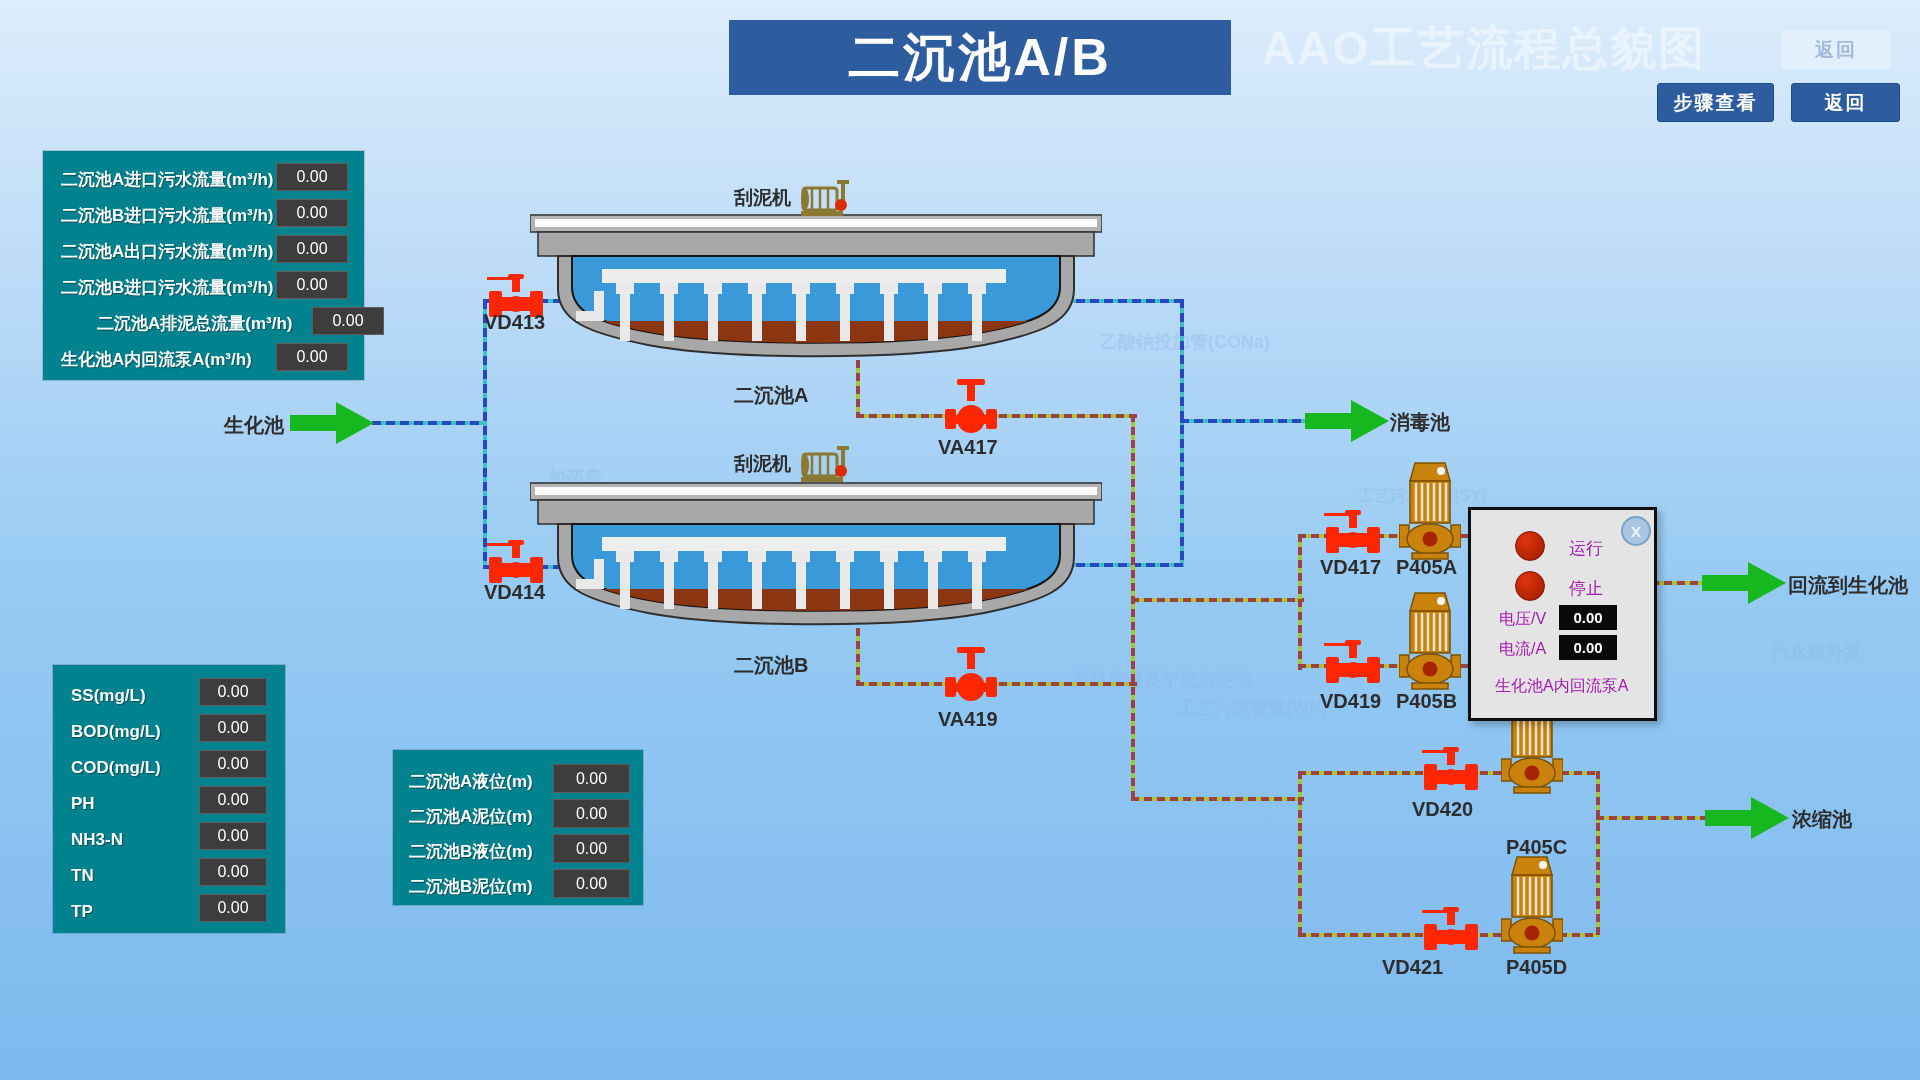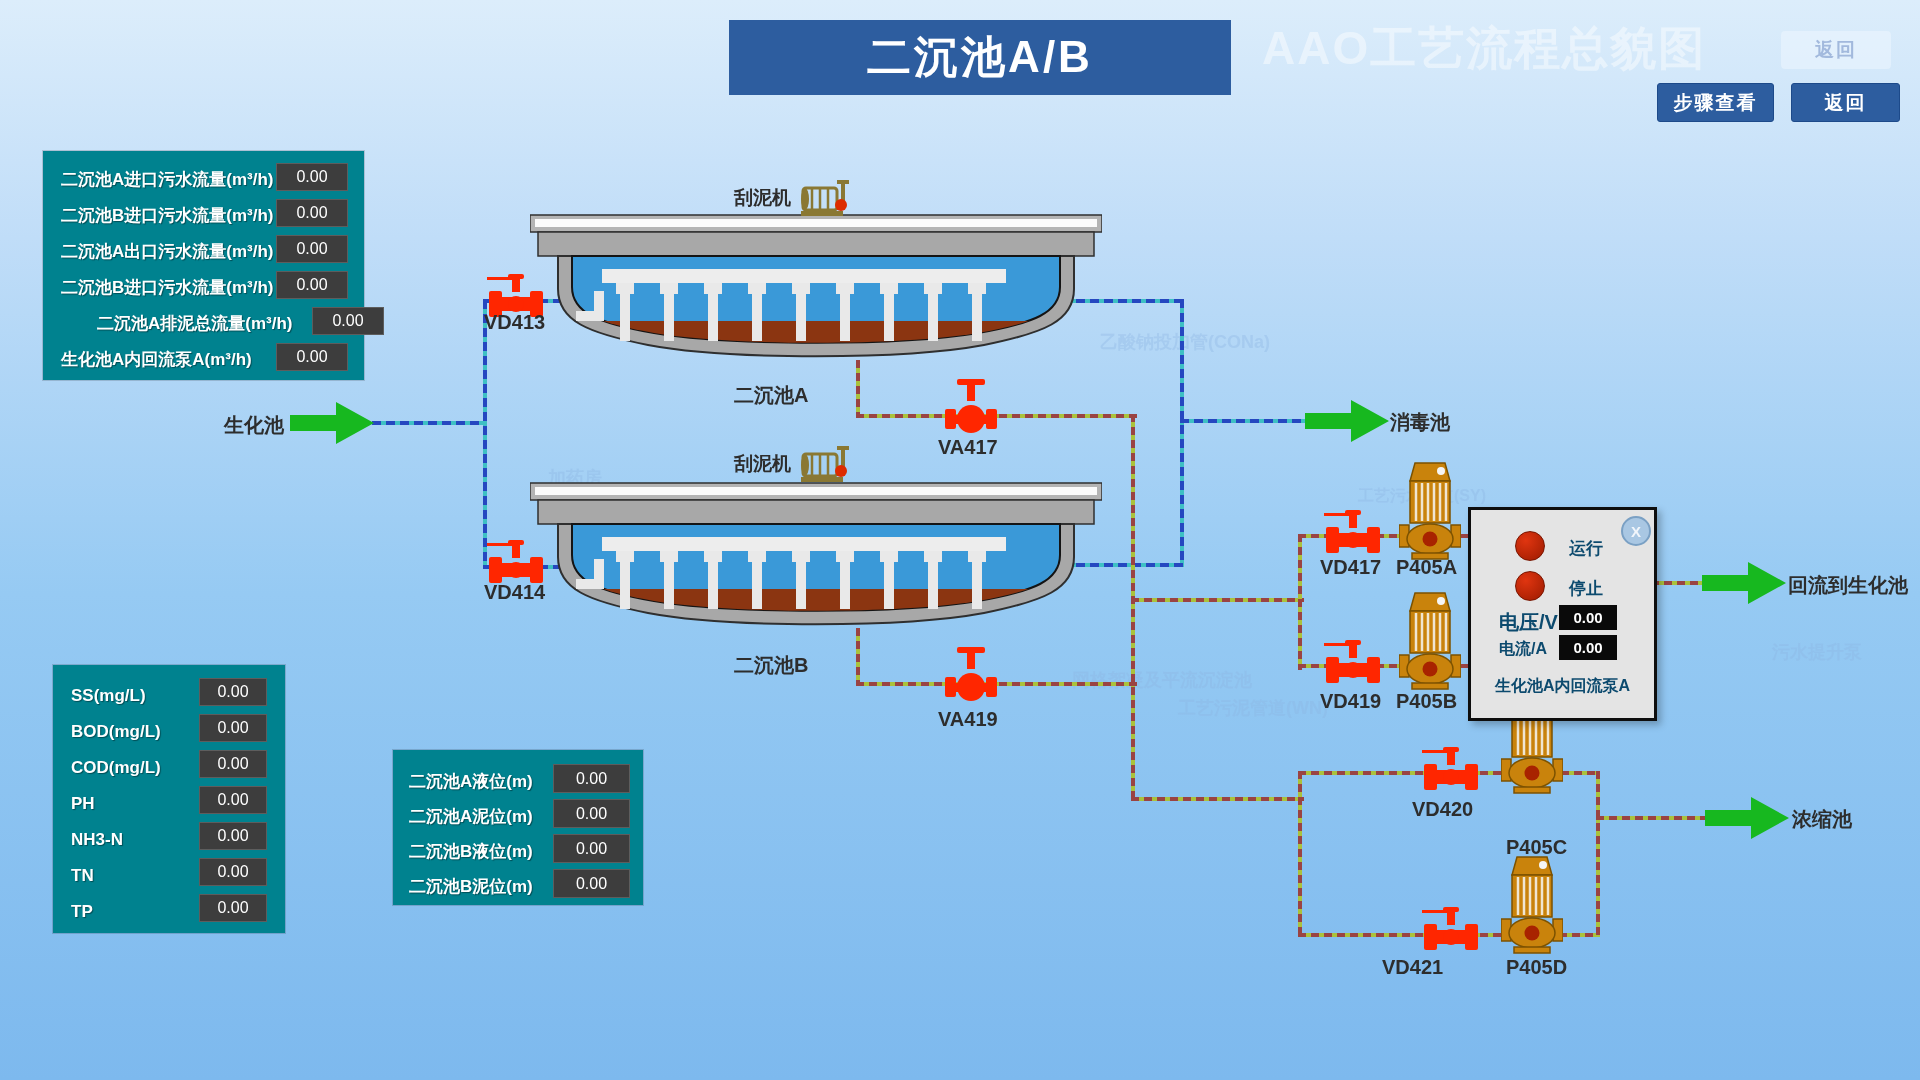--- a/index.html
+++ b/index.html
@@ -11,21 +11,21 @@
   .ph{height:4px;background:repeating-linear-gradient(90deg,#2547c0 0 9px,#3ec0c4 9px 14px);}
   .pv{width:4px;background:repeating-linear-gradient(180deg,#2547c0 0 9px,#3ec0c4 9px 14px);}
   .sh{height:4px;background:repeating-linear-gradient(90deg,#9a4343 0 8px,#aac23c 8px 13px);}
   .sv{width:4px;background:repeating-linear-gradient(180deg,#9a4343 0 8px,#aac23c 8px 13px);}
   
   .lbl{position:absolute;font-weight:bold;color:#2d2d2d;font-size:20px;white-space:nowrap;z-index:16;}
   .ghost{position:absolute;color:rgba(140,180,225,0.35);font-weight:bold;font-size:18px;white-space:nowrap;z-index:2;}
   
   .titlebar{position:absolute;left:729px;top:20px;width:502px;height:75px;background:#2d5d9f;
     display:flex;align-items:center;justify-content:center;z-index:25;}
-  .titlebar span{color:#fff;font-size:44px;font-weight:bold;letter-spacing:3px;}
+  .titlebar span{color:#fff;font-size:52px;font-weight:bold;letter-spacing:3px;}
   .watermark{position:absolute;left:1262px;top:18px;font-size:46px;font-weight:bold;
     color:rgba(255,255,255,0.45);letter-spacing:2px;z-index:1;white-space:nowrap;}
   .btn{position:absolute;background:#2d5d9f;border:1px solid #1d4a8a;border-radius:3px;
     color:#fff;font-size:19px;font-weight:bold;display:flex;align-items:center;justify-content:center;
     z-index:25;cursor:pointer;letter-spacing:2px;}
   .ghostbtn{position:absolute;left:1781px;top:31px;width:110px;height:38px;border-radius:4px;
     background:rgba(240,248,255,0.5);color:rgba(150,175,215,0.85);font-size:19px;font-weight:bold;
     display:flex;align-items:center;justify-content:center;z-index:2;letter-spacing:2px;}
   
   .panel{position:absolute;background:#00828f;z-index:20;box-shadow:0 0 0 1px rgba(0,0,0,0.15);}
@@ -36,21 +36,21 @@
     font-size:16px;display:flex;align-items:center;justify-content:center;}
   
   .dev{position:absolute;z-index:15;}
   .arrow{position:absolute;z-index:8;}
   .tank{position:absolute;z-index:10;}
   
   .popup{position:absolute;left:1468px;top:507px;width:183px;height:208px;background:#e4e4e4;
     border:3px solid #0e0e0e;box-shadow:4px 4px 7px rgba(0,0,0,0.25);z-index:30;}
   .led{position:absolute;width:28px;height:28px;border-radius:50%;
     background:radial-gradient(circle at 35% 30%,#e03510,#9c1b00);border:1px solid #7a1500;}
-  .popup .t{position:absolute;color:#0c4a6e;font-weight:bold;font-size:17px;white-space:nowrap;}
+  .popup .t{position:absolute;color:#a21caf;font-weight:normal;font-size:17px;white-space:nowrap;}
   .pbox{position:absolute;width:58px;height:25px;background:#0a0a0a;color:#fff;font-size:15px;
     font-weight:bold;display:flex;align-items:center;justify-content:center;}
   .closebtn{position:absolute;left:150px;top:6px;width:26px;height:26px;border-radius:50%;
     background:#a9c7e3;border:2px solid #7aa0c4;color:#f2f6fb;font-size:15px;font-weight:bold;
     display:flex;align-items:center;justify-content:center;cursor:pointer;}
 </style>
 </head>
 <body>
 
 <div class="stage">
@@ -465,20 +465,20 @@
       <span class="pval" style="right:13px;width:75px;height:27px;">0.00</span>
     </div>
   </div>
 
   <div class="popup">
     <div class="closebtn">X</div>
     <div class="led" style="left:44px;top:21px;"></div>
     <div class="t" style="left:98px;top:27px;">运行</div>
     <div class="led" style="left:44px;top:61px;"></div>
     <div class="t" style="left:98px;top:67px;">停止</div>
-    <div class="t" style="left:28px;top:99px;font-size:20px;">电压/V</div>
+    <div class="t" style="left:28px;top:99px;font-size:16px;">电压/V</div>
     <div class="pbox" style="left:88px;top:95px;">0.00</div>
     <div class="t" style="left:28px;top:129px;font-size:16px;">电流/A</div>
     <div class="pbox" style="left:88px;top:125px;">0.00</div>
     <div class="t" style="left:24px;top:166px;font-size:16px;">生化池A内回流泵A</div>
   </div>
 
 </div>
 
 </body></html>

